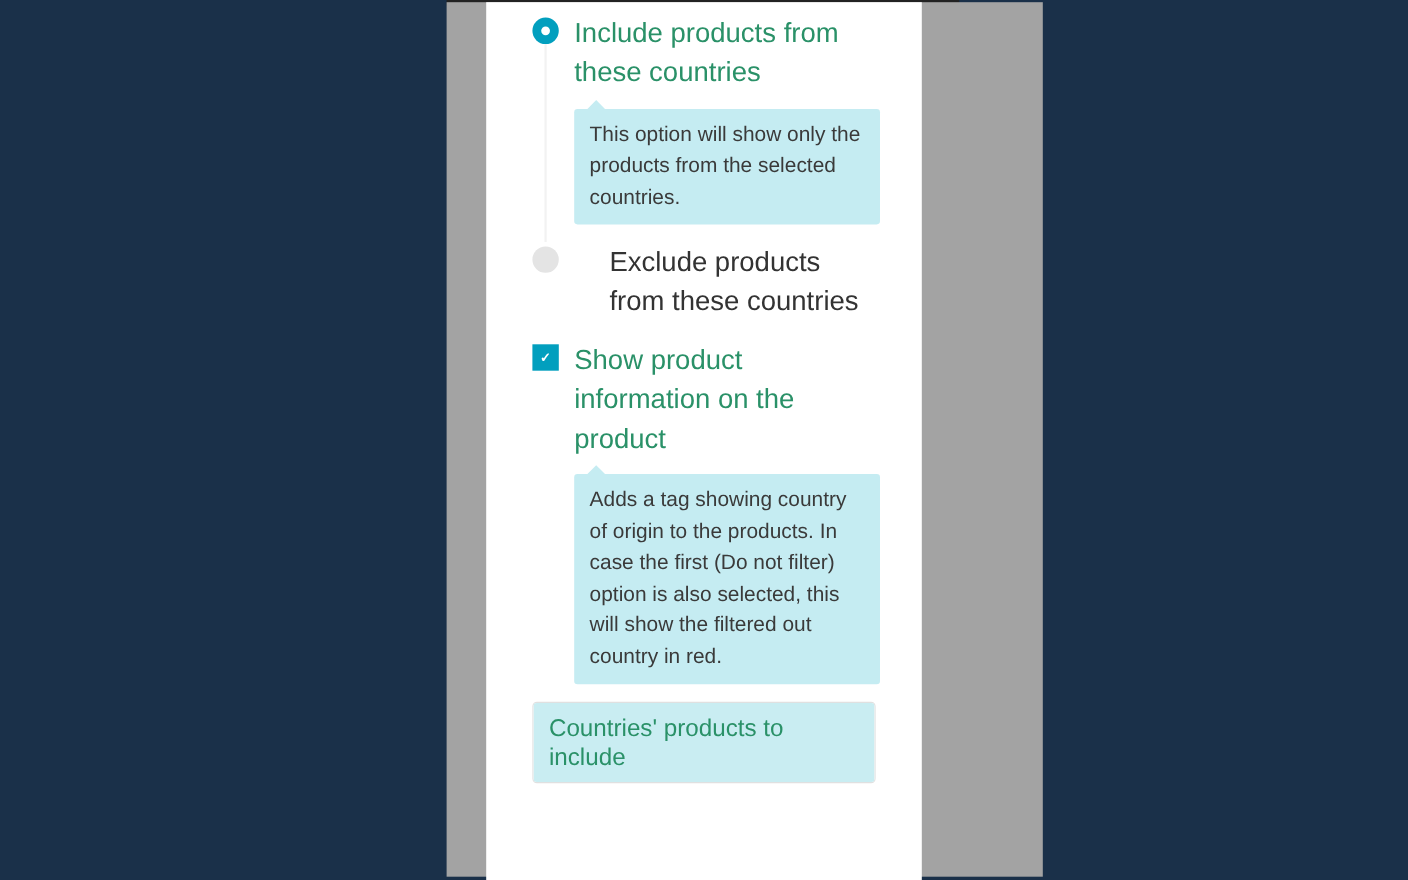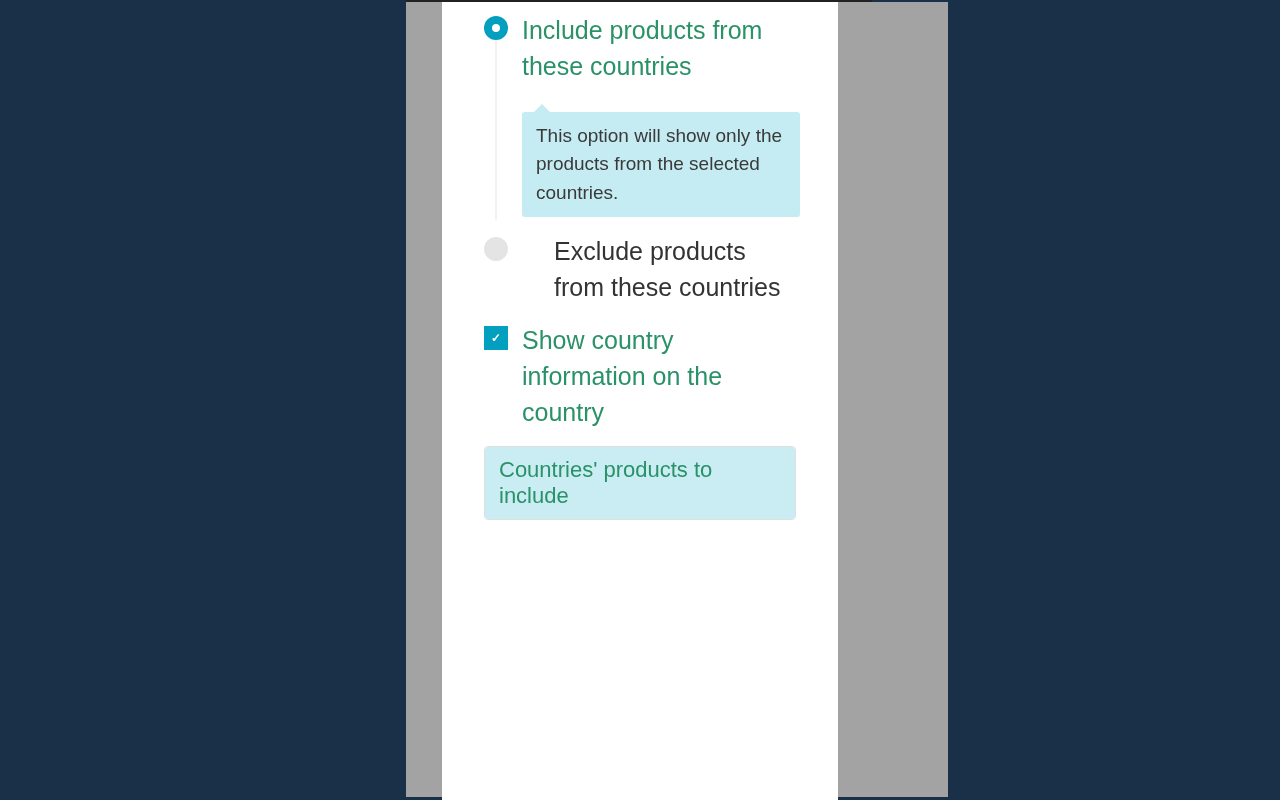--- a/index.html
+++ b/index.html
@@ -85,21 +85,21 @@
       color: #2a9168;
     }
     .option-label.unchecked { color: #333; margin-left: 32px; }
     .info-box {
       position: relative;
       background: #c5ecf2;
       color: #3a3a3a;
       font-size: 19px;
       line-height: 1.5;
       padding: 10px 14px;
-      margin-top: 27px;
+      margin-top: 14px;
       border-radius: 3px;
     }
     .info-box::before {
       content: '';
       position: absolute;
       top: -8px; left: 12px;
       width: 0; height: 0;
       border-left: 8px solid transparent;
       border-right: 8px solid transparent;
       border-bottom: 8px solid #c5ecf2;
@@ -132,21 +132,22 @@
       <div class="info-box">This option will show only the products from the selected countries.</div>
     </div>
 
     <div class="option">
       <div class="radio unselected"></div>
       <div class="option-label unchecked">Exclude products from these countries</div>
     </div>
 
     <div class="option">
       <div class="checkbox"></div>
-      <div class="option-label">Show country information on the country</div>
+      <div class="option-label">Show product information on the product</div>
+      <div class="info-box">Adds a tag showing country of origin to the products. In case the first (Do not filter) option is also selected, this will show the filtered out country in red.</div>
     </div>
 
     <div class="section">
       <div class="section-header">Countries' products to include</div>
 
     </div>
 
   </div>
 </div>
 

